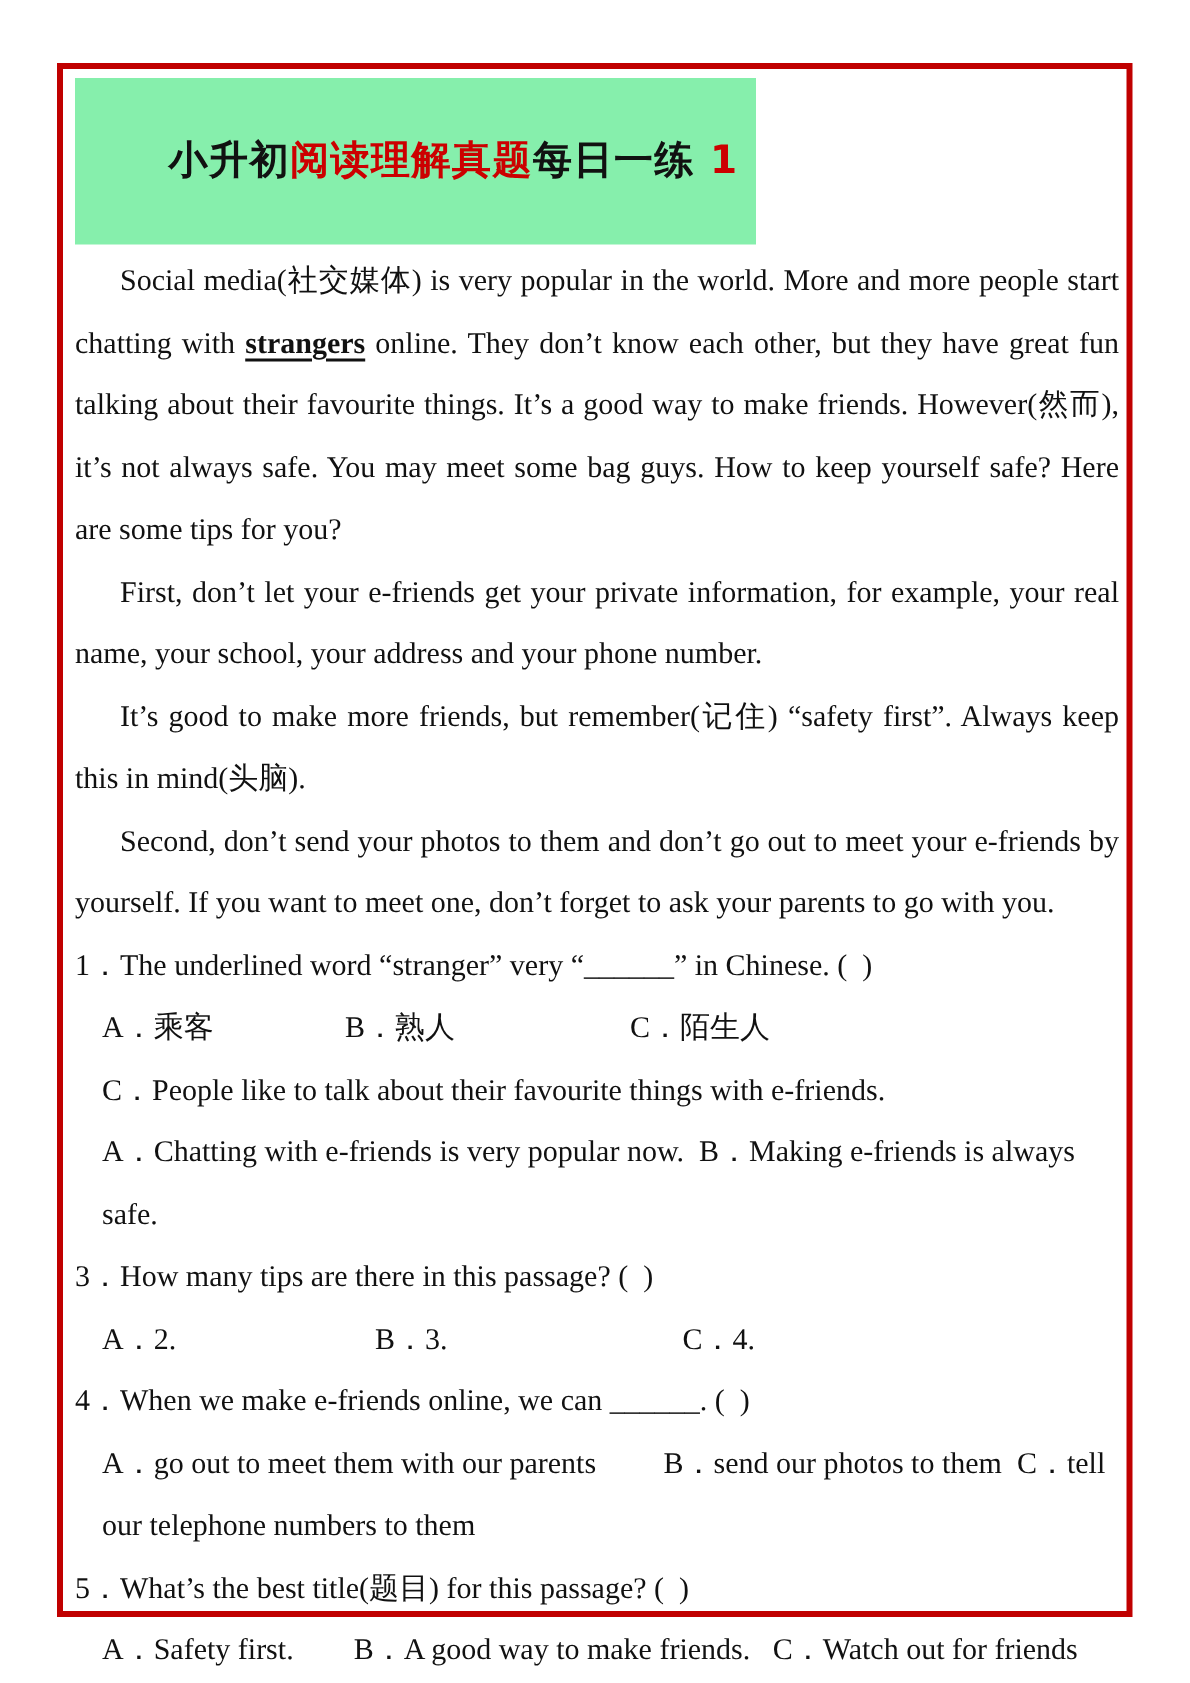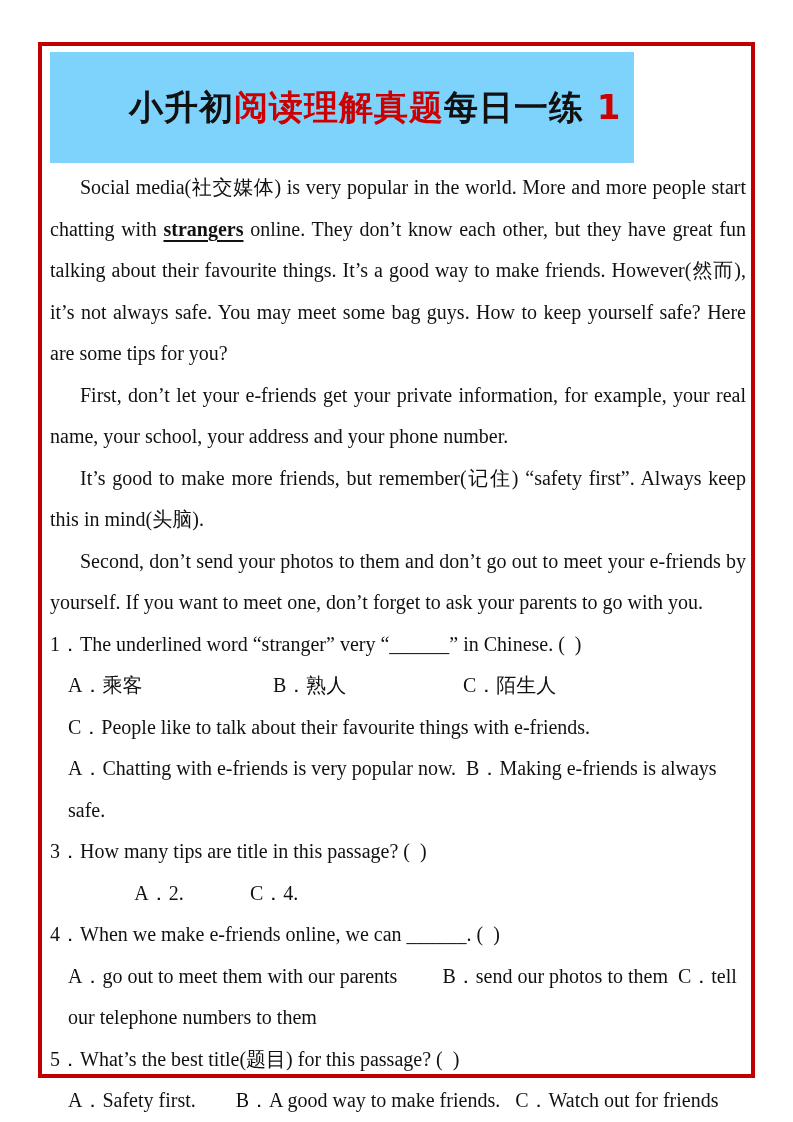--- a/index.html
+++ b/index.html
@@ -17,24 +17,24 @@
     position: absolute;
     left: 38px;
     top: 42px;
     width: 717px;
     height: 1036px;
     border: 4px solid #C00000;
     padding: 6px 5px 0 8px;
   }
   .title-bar {
     display: inline-block;
-    background: #7dd3fc;
+    background: #86efac;
     font-family: "DejaVu Sans", "Liberation Sans", sans-serif;
     font-weight: 700;
-    font-size: 34px;
+    font-size: 26px;
     line-height: 37px;
     padding: 0 12px 0 2px;
     margin-bottom: 4px;
     letter-spacing: 1px;
     white-space: pre;
   }
   .t-black { color: #111111; }
   .t-red   { color: #CC0000; }
   .content {
     font-size: 20px;
@@ -51,22 +51,22 @@
     font-weight: bold;
   }
   .question { margin: 0; }
   .q-line { white-space: pre-wrap; }
   .opt-row {
     display: flex;
     padding-left: 18px;
     white-space: pre-wrap;
   }
   .opt-row.q1 .c1 { width: 162px; flex: 0 0 auto; }
-  .opt-row.q1 .c2 { width: 190px; flex: 0 0 auto; margin-left: 43px; }
-  .opt-row.q3 .c1 { width: 182px; flex: 0 0 auto; text-align: center; }
+  .opt-row.q1 .c2 { width: 190px; flex: 0 0 auto; }
+  .opt-row.q3 .c1 { width: 182px; flex: 0 0 auto; }
   .opt-row.q3 .c2 { width: 205px; flex: 0 0 auto; }
   .opt-line {
     padding-left: 18px;
     white-space: pre-wrap;
   }
 </style>
 </head>
 <body>
 
 <div class="page">
@@ -93,23 +93,24 @@
           <span class="c3">C．陌生人</span>
         </div>
       </div>
 
       <div class="question">
         <div class="opt-line">C．People like to talk about their favourite things with e-friends.</div>
         <div class="opt-line">A．Chatting with e-friends is very popular now.  B．Making e-friends is always safe.</div>
       </div>
 
       <div class="question">
-        <div class="q-line"><span>3．</span><span>How many tips are title in this passage? (  )</span></div>
+        <div class="q-line"><span>3．</span><span>How many tips are there in this passage? (  )</span></div>
         <div class="opt-row q3">
           <span class="c1">A．2.</span>
+          <span class="c2">B．3.</span>
           <span class="c3">C．4.</span>
         </div>
       </div>
 
       <div class="question">
         <div class="q-line"><span>4．</span><span>When we make e-friends online, we can ______. (  )</span></div>
         <div class="opt-line">A．go out to meet them with our parents         B．send our photos to them  C．tell our telephone numbers to them</div>
       </div>
 
       <div class="question">

